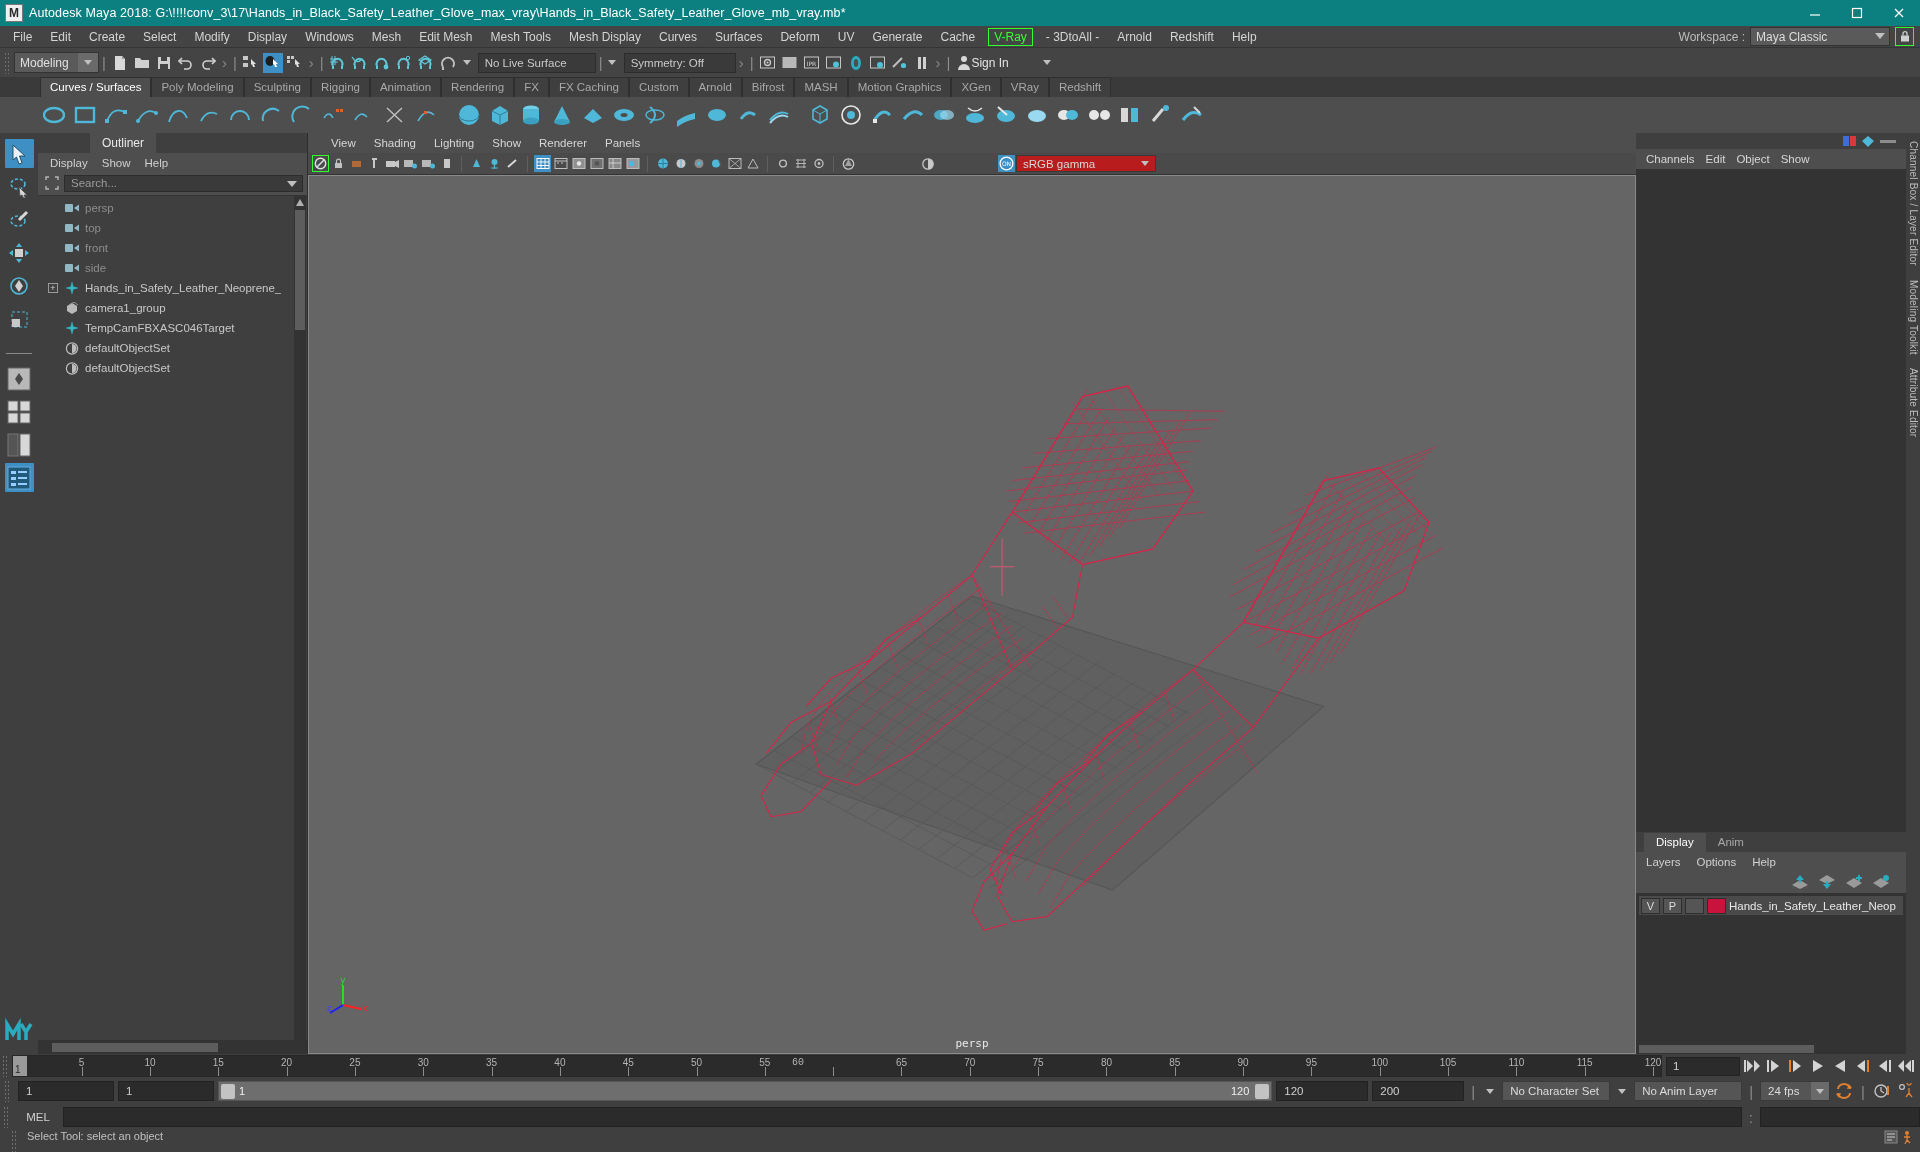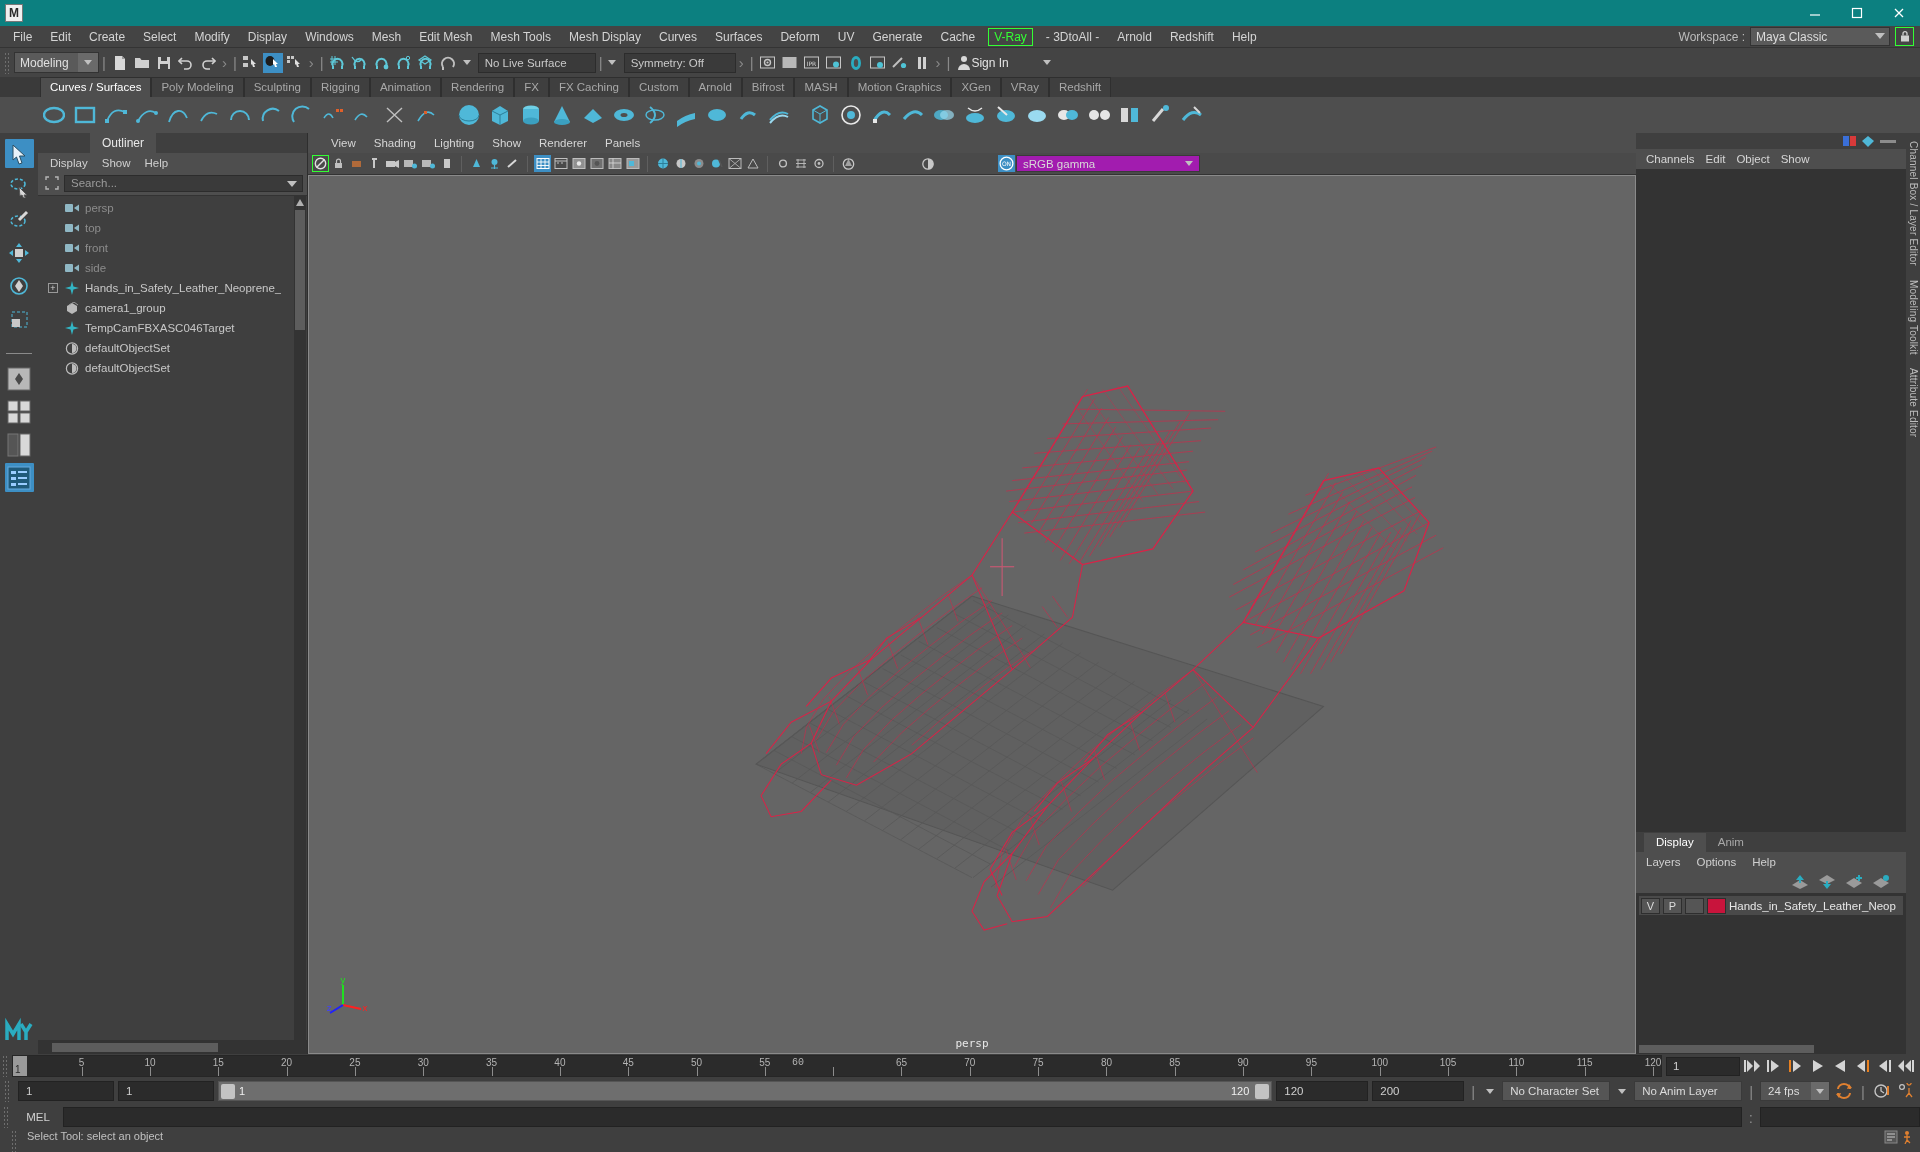--- a/index.html
+++ b/index.html
@@ -109,21 +109,21 @@
   .view-menurow { height:20px; background:#4e4e4e; display:flex; align-items:center; gap:0;
     padding-left:14px; position:relative;}
   .view-menurow .mi { font-size:11.5px; color:#d6d6d6; padding:0 9px; }
   .view-toolrow { height:22px; background:#4a4a4a; display:flex; align-items:center;
     padding-left:4px; gap:1px; border-bottom:1px solid #333; }
   .vt { width:17px; height:17px; display:flex; align-items:center; justify-content:center; }
   .vt.green { border:1px solid #33ff33; }
   .vt.sel { background:#3d8fc4; }
   .vnum { width:60px; height:17px; background:#2b2b2b; color:#cfcfcf; font-size:11px;
     display:flex; align-items:center; justify-content:center; border:1px solid #222;margin-top:40px;}
-  .gamma-sel { width:184px; height:17px; background:#a21caf; border:1px solid #3a3a3a;
+  .gamma-sel { width:140px; height:17px; background:#b91c1c; border:1px solid #3a3a3a;
     font-size:11.5px; color:#d8d8d8; display:flex; align-items:center; padding-left:6px;
     position:relative;}
   .gamma-sel .caret { position:absolute; right:6px; top:5px; }
   .vsep { width:1px; height:16px; background:#5f5f5f; margin:0 5px; }
 
   .viewport { flex:1 1 auto; background:#656565; position:relative; overflow:hidden;
     border:1px solid #8a8a8a; margin:0; }
   .persp-label { position:absolute; bottom:3px; left:0; right:0; text-align:center;
     font-size:11px; color:#e8e8e8; font-family:"DejaVu Sans Mono", monospace; }
   .axis-ind { position:absolute; left:18px; bottom:28px; }
@@ -194,20 +194,21 @@
   .helprow { height:22px; background:#3f3f3f; display:flex; align-items:flex-start; flex:0 0 22px;
     padding-left:11px; gap:6px; position:relative; }
   .helptext { font-size:11px; color:#c0c0c0; }
   .help-right { position:absolute; right:4px; display:flex; gap:4px; align-items:center; }
 </style>
 </head>
 <body>
 
 <div class="titlebar">
   <div class="tb-logo">M</div>
+  <div class="tb-title">Autodesk Maya 2018: G:\!!!!conv_3\17\Hands_in_Black_Safety_Leather_Glove_max_vray\Hands_in_Black_Safety_Leather_Glove_mb_vray.mb*</div>
   <div class="tb-ctrls">
     <div class="tb-btn">
       <svg width="12" height="12" viewBox="0 0 12 12">
           <line x1="1" y1="8" x2="11" y2="8" stroke="#fff" stroke-width="1.2"></line>
         </svg>
     </div>
     <div class="tb-btn">
       <svg width="12" height="12" viewBox="0 0 12 12">
           <rect x="1.5" y="1.5" width="9" height="9" fill="none" stroke="#fff" stroke-width="1.2"></rect>
         </svg>

